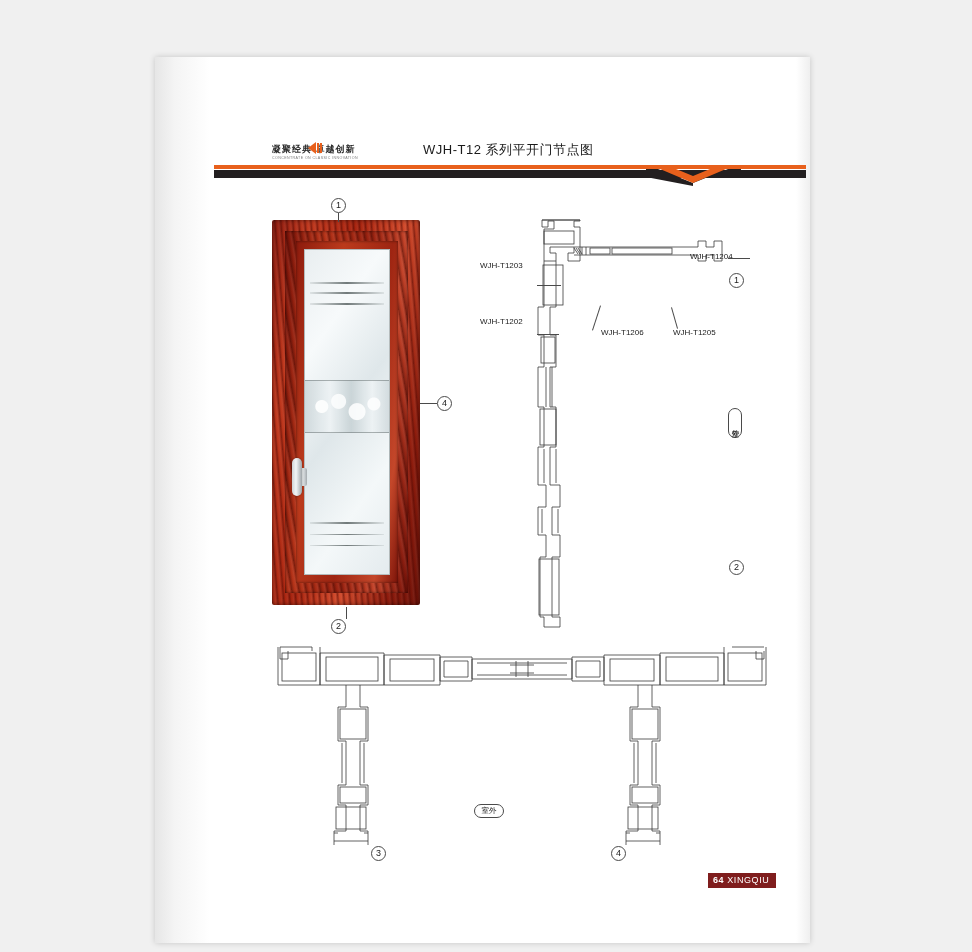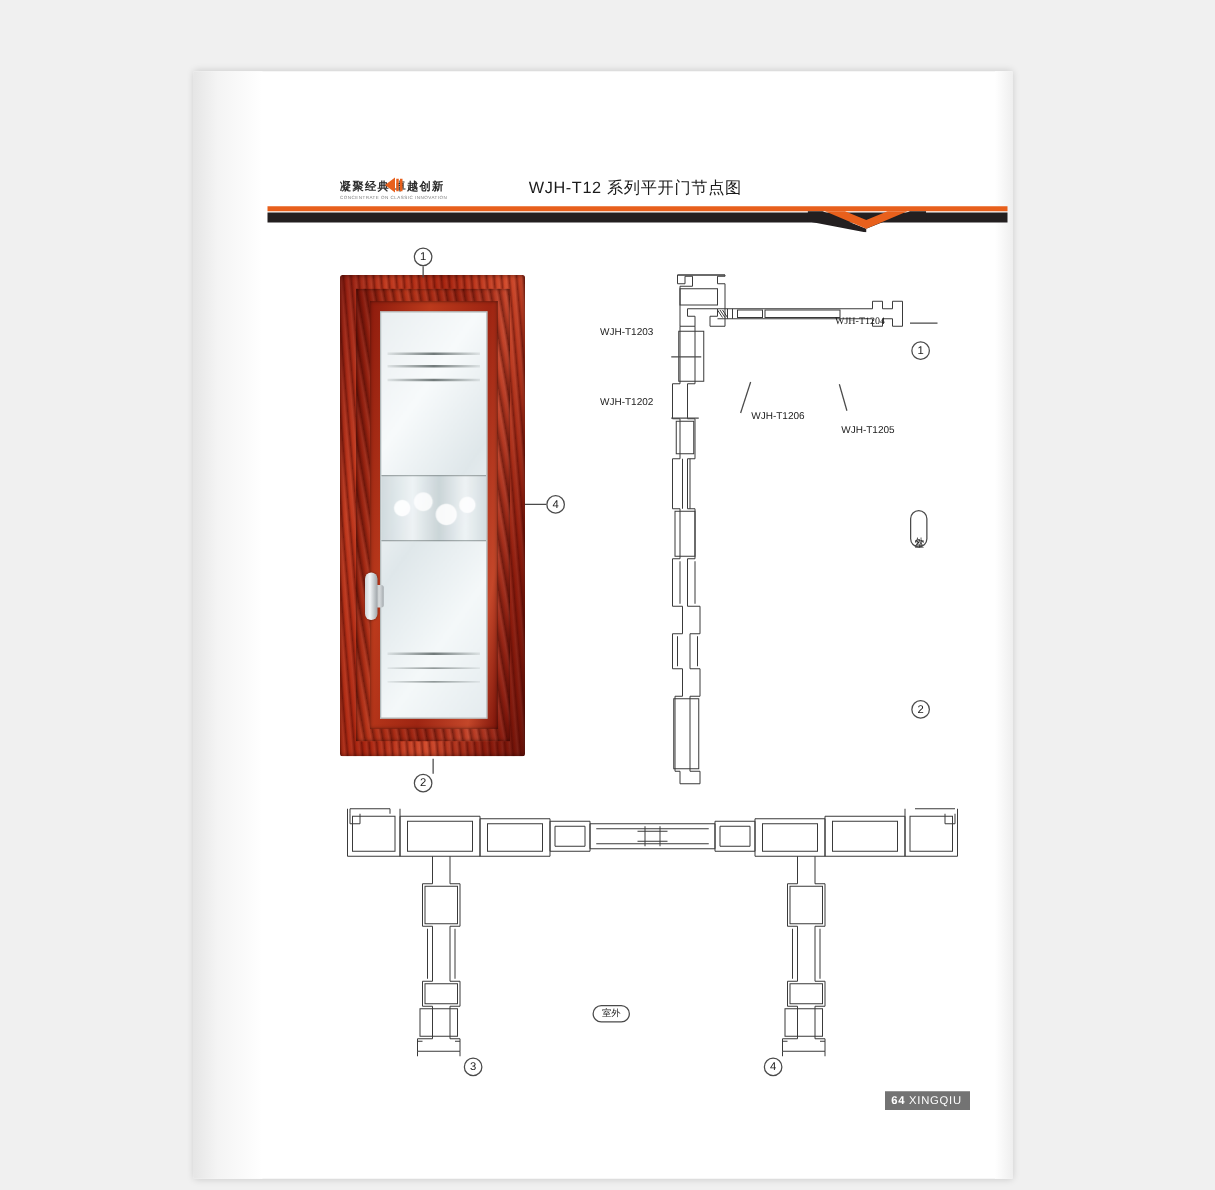--- a/index.html
+++ b/index.html
@@ -240,21 +240,21 @@
     font-size: 8px;
     color: #1a1a1a;
     white-space: nowrap;
   }
 
   
   .page-tag {
     position: absolute;
     left: 498px; top: 816px;
     height: 15px;
-    background: #737373;
+    background: #7f1d1d;
     color: #ffffff;
     font-size: 9px;
     line-height: 15px;
     padding: 0 7px 0 5px;
     letter-spacing: 0.6px;
     white-space: nowrap;
   }
   .page-tag .num { font-weight: bold; margin-right: 3px; }
 </style>
 </head>
@@ -342,33 +342,33 @@
           <rect x="11" y="120" width="14" height="26"></rect>
           <rect x="10" y="192" width="16" height="36"></rect>
           <rect x="9" y="342" width="20" height="56"></rect>
           <path d="M16,150 L16,190 M22,150 L22,190"></path>
           <path d="M14,232 L14,266 M26,232 L26,266"></path>
           <path d="M12,292 L12,316 M28,292 L28,316"></path>
         </g>
       </svg>
     </div>
 
-    <div class="lbl" style="left:458px; top:195px;font-family:Liberation Serif, serif;">WJH-T1204</div>
+    <div class="lbl" style="left:480px; top:195px;">WJH-T1204</div>
     <div class="leader" style="left:518px; top:201px; width:22px; height:1px;"></div>
 
     <div class="lbl" style="left:270px; top:204px;">WJH-T1203</div>
     <div class="leader" style="left:327px; top:228px; width:24px; height:1px;"></div>
 
     <div class="lbl" style="left:270px; top:260px;">WJH-T1202</div>
     <div class="leader" style="left:327px; top:277px; width:22px; height:1px;"></div>
 
     <div class="lbl" style="left:391px; top:271px;">WJH-T1206</div>
     <div class="leader" style="left:386px; top:248px; width:1px; height:26px; transform:rotate(18deg);"></div>
 
-    <div class="lbl" style="left:463px; top:282px;">WJH-T1205</div>
+    <div class="lbl" style="left:463px; top:271px;">WJH-T1205</div>
     <div class="leader" style="left:464px; top:250px; width:1px; height:22px; transform:rotate(-16deg);"></div>
 
     <div class="bubble" style="left:519px; top:216px;">1</div>
     <div class="pill v" style="left:518px; top:351px;">室外</div>
     <div class="bubble" style="left:519px; top:503px;">2</div>
 
     <div class="dwg" style="left:62px; top:588px;">
       <svg width="500" height="205" viewBox="0 0 500 205">
         <g fill="none" stroke="#3a3a3a" stroke-width="0.8">
 

